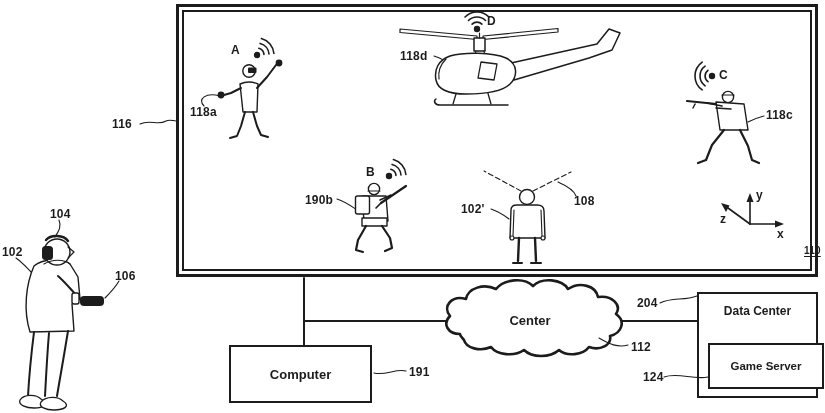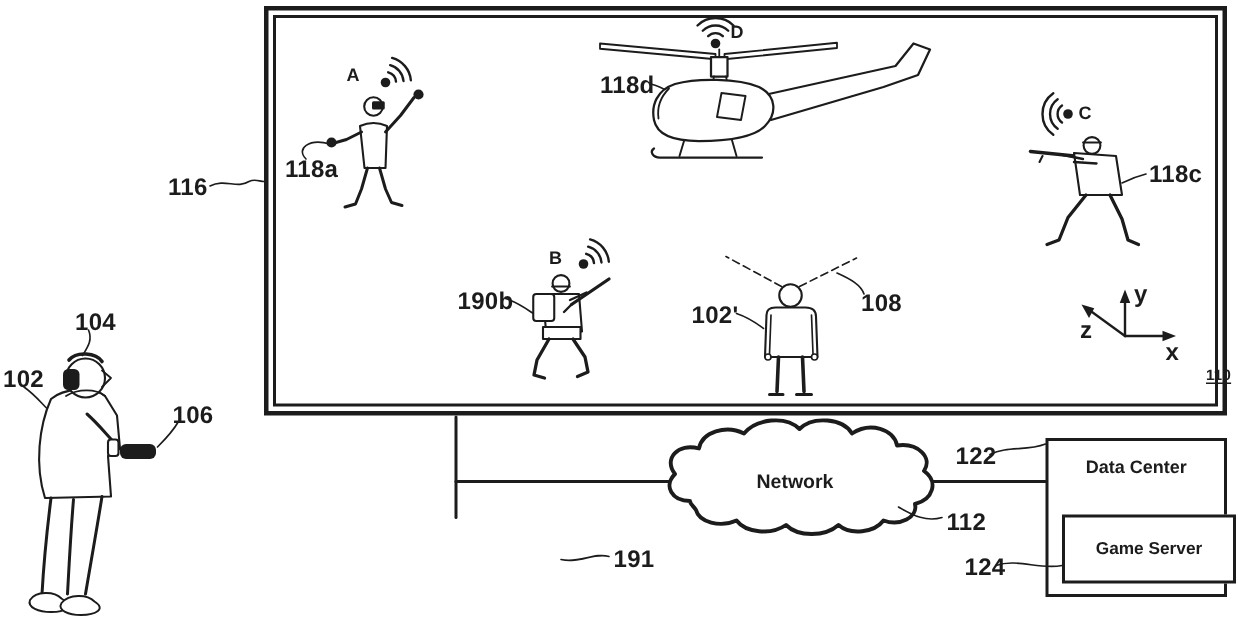--- a/index.html
+++ b/index.html
@@ -1,21 +1,21 @@
 <!DOCTYPE html>
 <html><head>
 <meta charset="utf-8">
 <style>
   html,body{margin:0;padding:0;background:#fff;}
   #stage{
     position:relative;width:825px;height:413px;background:#fff;overflow:hidden;
     font-family:"Liberation Sans",sans-serif;color:#1c1c1c;
   }
   .lbl{
-    position:absolute;font-weight:bold;font-size:16px;line-height:1;color:#1c1c1c;
+    position:absolute;font-weight:bold;font-size:12px;line-height:1;color:#1c1c1c;
     white-space:nowrap;letter-spacing:.2px;
   }
   .letter{font-size:12px;}
   .underline{text-decoration:underline;text-underline-offset:2px;}
   .box{
     position:absolute;border:2px solid #1c1c1c;background:#fff;box-sizing:border-box;
     display:flex;align-items:center;justify-content:center;text-align:center;
     font-weight:bold;color:#1c1c1c;
   }
   #screen-outer{
@@ -35,20 +35,23 @@
 </style>
 </head>
 <body>
 
 <div id="stage">
 
   <div id="screen-outer">
     <div id="screen-inner"></div>
   </div>
 
+  <div class="box" id="computer-box">
+    <span>Computer</span>
+  </div>
   <div class="box" id="datacenter-box">
     <span>Data Center</span>
   </div>
   <div class="box" id="gameserver-box">
     <span>Game Server</span>
   </div>
 
   <svg class="layer" width="825" height="413" viewBox="0 0 825 413">
     <g stroke="#1c1c1c" fill="none" stroke-linecap="round" stroke-linejoin="round">
 
@@ -220,19 +223,19 @@
   <span class="lbl" style="left:766px;top:109px">118c</span>
   <span class="lbl" style="left:461px;top:203px">102'</span>
   <span class="lbl" style="left:574px;top:195px">108</span>
   <span class="lbl underline" style="left:804px;top:246px;font-size:10px">110</span>
   <span class="lbl" style="left:756px;top:189px">y</span>
   <span class="lbl" style="left:777px;top:228px">x</span>
   <span class="lbl" style="left:720px;top:213px">z</span>
   <span class="lbl" style="left:2px;top:246px">102</span>
   <span class="lbl" style="left:50px;top:208px">104</span>
   <span class="lbl" style="left:115px;top:270px">106</span>
-  <span id="network-label">Network</span>
+  <span id="network-label">Center</span>
   <span class="lbl" style="left:631px;top:341px">112</span>
   <span class="lbl" style="left:409px;top:366px">191</span>
-  <span class="lbl" style="left:637px;top:297px">122</span>
+  <span class="lbl" style="left:637px;top:297px">204</span>
   <span class="lbl" style="left:643px;top:371px">124</span>
 
 </div>
 
 </body></html>

